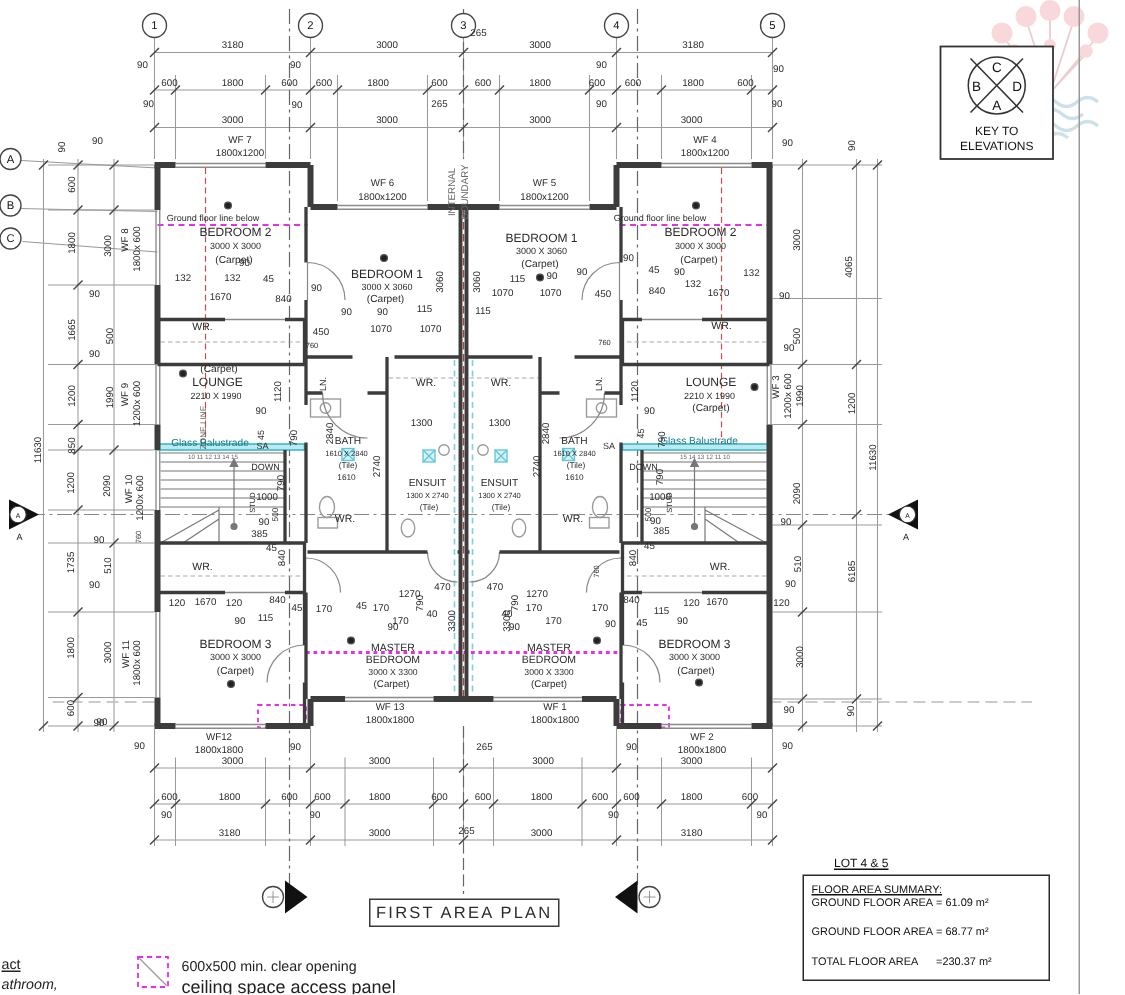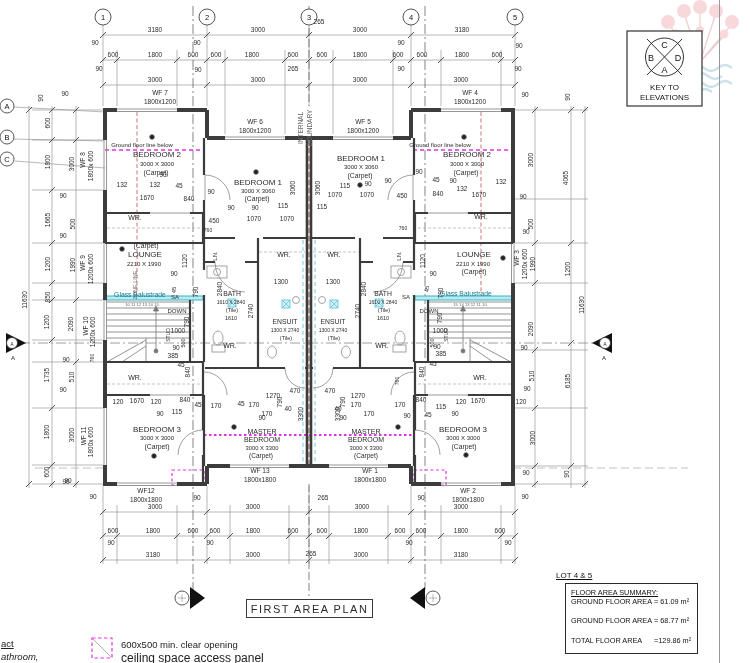--- a/index.html
+++ b/index.html
@@ -4,21 +4,21 @@
 <style>
   html,body{margin:0;padding:0;background:#fff;}
   #page{position:relative;width:750px;height:663px;background:#fff;overflow:hidden;
         font-family:"Liberation Sans","DejaVu Sans",sans-serif;color:#222;}
   svg text{font-family:"Liberation Sans","DejaVu Sans",sans-serif;}
   .abs{position:absolute;}
   #title-box{left:246px;top:599px;width:125px;height:17px;border:1.2px solid #3a3a3a;
              display:flex;align-items:center;justify-content:center;
              font-size:11px;letter-spacing:1.5px;color:#2b2b2b;}
   #lot-label{left:556px;top:571px;font-size:8px;color:#111;text-decoration:underline;}
-  #summary-box{left:565px;top:583px;width:131px;height:69px;border:1.3px solid #2b2b2b;font-size:7.3px;color:#111;}
+  #summary-box{left:535px;top:583px;width:131px;height:69px;border:1.3px solid #2b2b2b;font-size:7.3px;color:#111;padding-left:32px;}
   #summary-box .hd{position:absolute;left:5px;top:4px;text-decoration:underline;}
   .sr-l{position:absolute;left:5px;}
   .sr-v{position:absolute;left:88px;}
   #legend-text1{left:121px;top:639px;font-size:9.5px;color:#222;}
   #legend-text2{left:121px;top:651px;font-size:12px;color:#222;}
   #frag1{left:1px;top:638px;font-size:9.5px;color:#222;text-decoration:underline;}
   #frag2{left:1px;top:651px;font-size:9.5px;color:#222;font-style:italic;}
 </style>
 </head>
 <body>
@@ -659,21 +659,21 @@
 
 <div class="abs" id="lot-label">LOT 4 &amp; 5</div>
 
 <div class="abs" id="summary-box">
   <div class="hd">FLOOR AREA SUMMARY:</div>
   <div class="sr-l" style="top:13px">GROUND FLOOR AREA</div>
   <div class="sr-v" style="top:13px">= 61.09 m²</div>
   <div class="sr-l" style="top:32px">GROUND FLOOR AREA</div>
   <div class="sr-v" style="top:32px">= 68.77 m²</div>
   <div class="sr-l" style="top:52px">TOTAL FLOOR AREA</div>
-  <div class="sr-v" style="top:52px">=129.86 m²</div>
+  <div class="sr-v" style="top:52px">=230.37 m²</div>
 </div>
 
 <div class="abs" id="legend-text1">600x500 min. clear opening</div>
 <div class="abs" id="legend-text2">ceiling space access panel</div>
 
 <div class="abs" id="frag1">act</div>
 <div class="abs" id="frag2">athroom,</div>
 
 </div>
 

